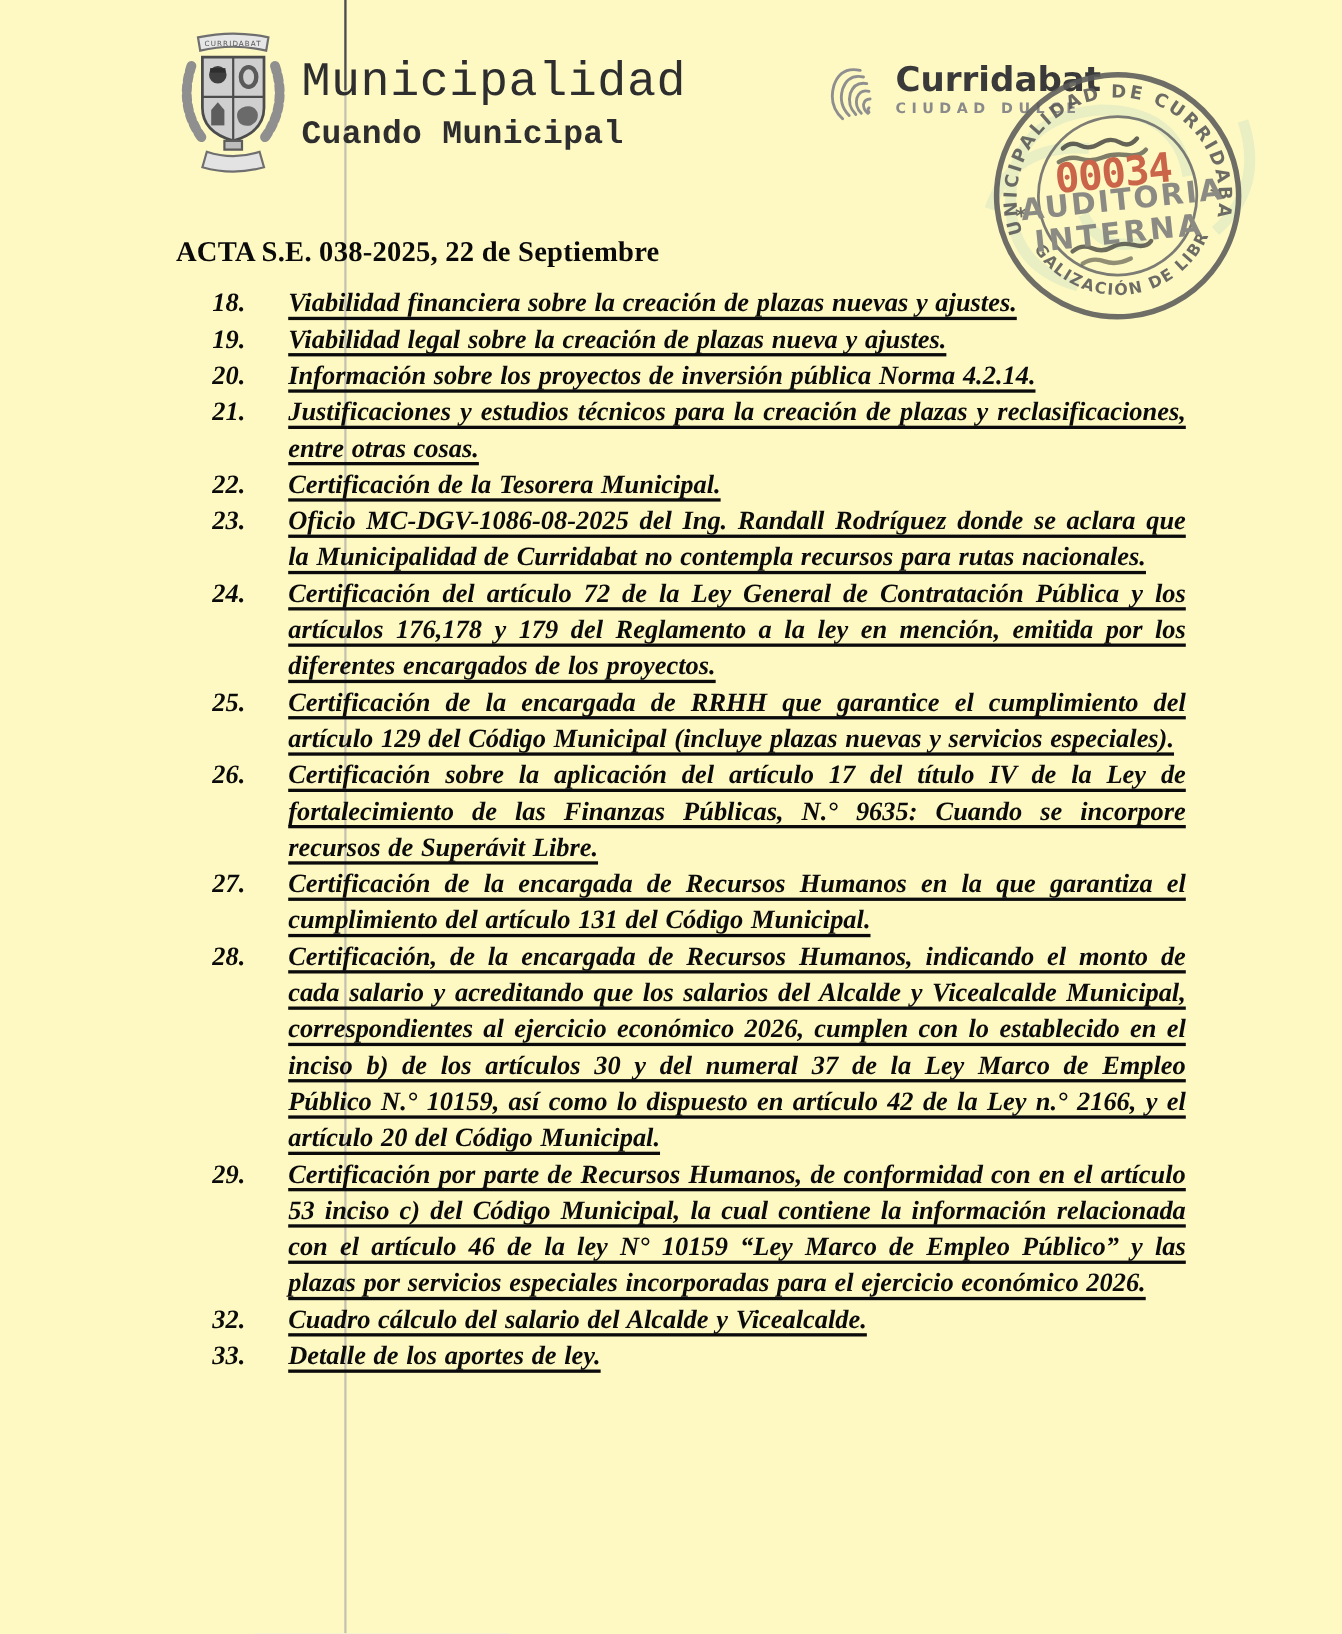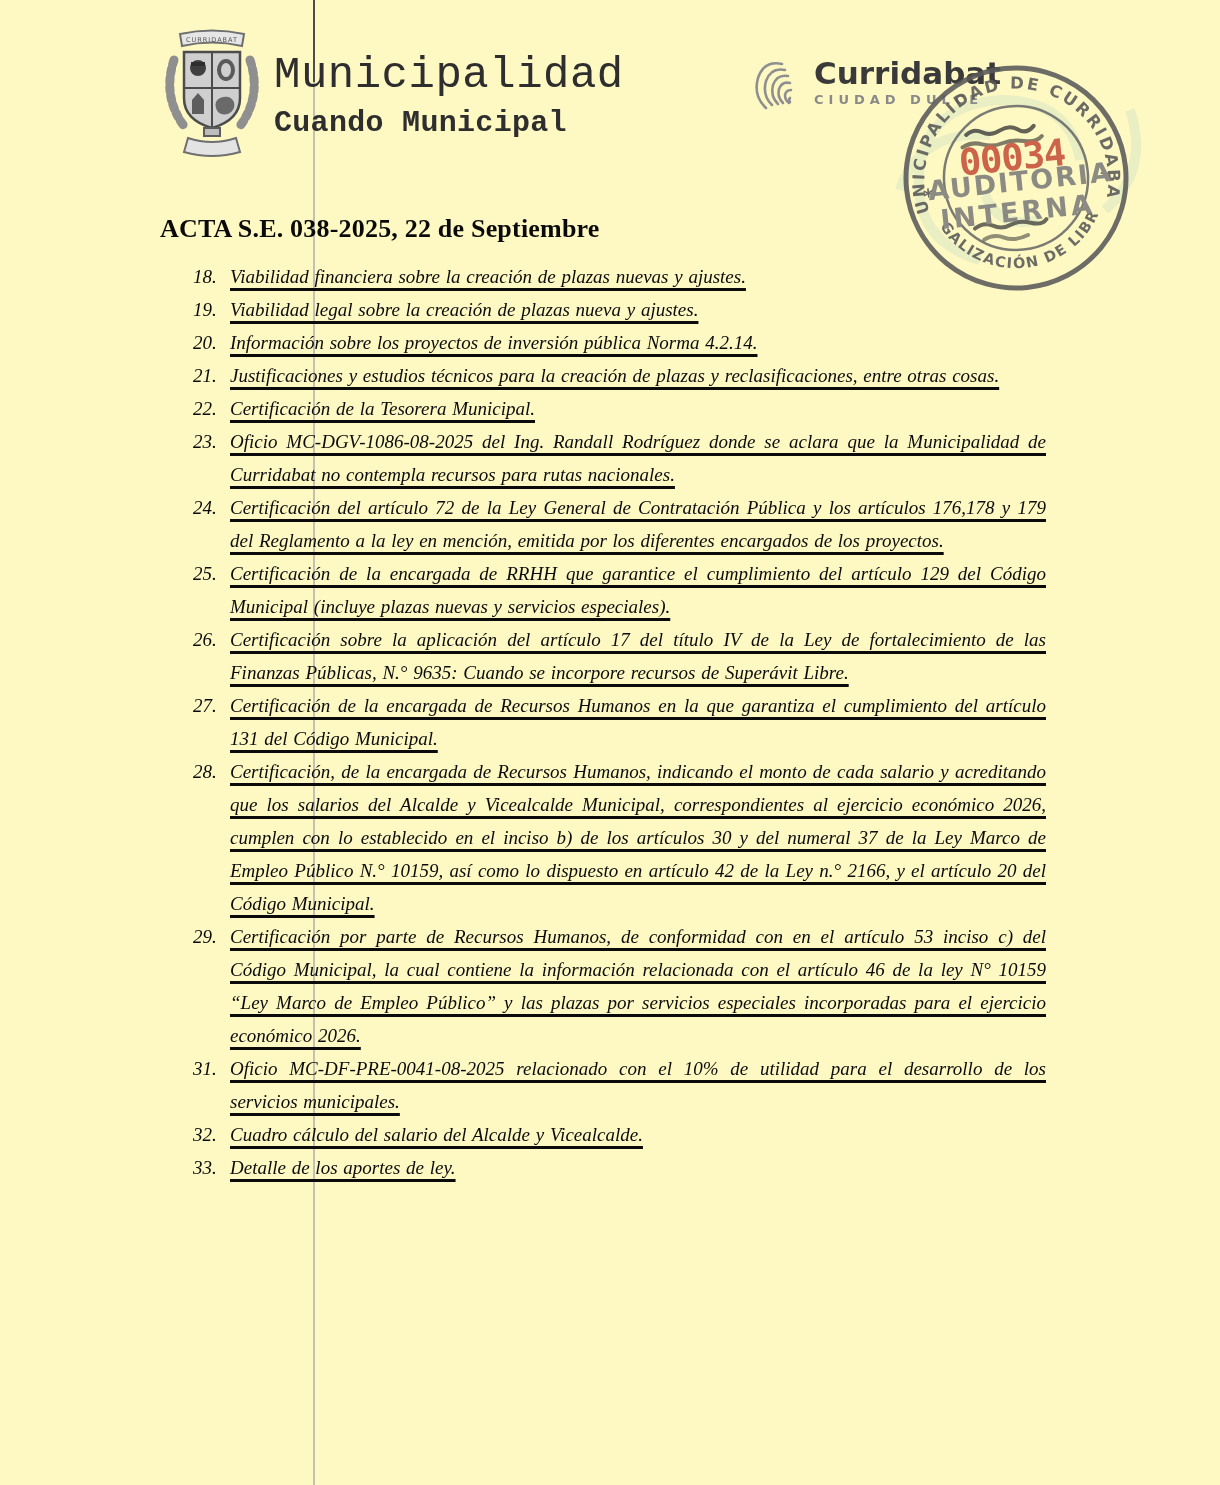--- a/index.html
+++ b/index.html
@@ -38,30 +38,31 @@
     position:absolute; left:160px; top:214px;
     font-family:"Liberation Serif", serif; font-weight:bold; font-size:26px;
     color:#0a0a0a; letter-spacing:.2px;
   }
   
   .agenda {
     position:absolute; left:193px; top:260px; width:855px;
   }
   .item {
     position:relative; padding-left:37px;
-    font-family:"Liberation Serif", serif; font-style:italic; font-weight:normal;
-    font-size:19px; line-height:33px; color:#0b0b0b;
+    font-family:"Liberation Serif", serif; font-style:italic; font-weight:bold;
+    font-size:24px; line-height:33px; color:#0b0b0b;
   }
   .item .num {
     position:absolute; left:0; top:0; text-decoration:none;
   }
   .item .txt {
     display:block; width:816px; text-align:justify; text-align-last:left;
     text-decoration:underline; text-decoration-thickness:2.5px; text-underline-offset:5px;
     word-spacing:1px;
+    margin-left:32px;
   }
 </style>
 </head>
 <body>
 
 <div class="page">
 
   <div class="scanline"></div>
   <div class="scanline-top"></div>
 
@@ -200,24 +201,20 @@
       </div>
       <div class="item">
         <span class="num">28.</span>
         <span class="txt">Certificación, de la encargada de Recursos Humanos, indicando el monto de cada salario y acreditando que los salarios del Alcalde y Vicealcalde Municipal, correspondientes al ejercicio económico 2026, cumplen con lo establecido en el inciso b) de los artículos 30 y del numeral 37 de la Ley Marco de Empleo Público N.° 10159, así como lo dispuesto en artículo 42 de la Ley n.° 2166, y el artículo 20 del Código Municipal.</span>
       </div>
       <div class="item">
         <span class="num">29.</span>
         <span class="txt">Certificación por parte de Recursos Humanos, de conformidad con en el artículo 53 inciso c) del Código Municipal, la cual contiene la información relacionada con el artículo 46 de la ley N° 10159 “Ley Marco de Empleo Público” y las plazas por servicios especiales incorporadas para el ejercicio económico 2026.</span>
       </div>
       <div class="item">
-        <span class="num">31.</span>
-        <span class="txt">Oficio MC-DF-PRE-0041-08-2025 relacionado con el 10% de utilidad para el desarrollo de los servicios municipales.</span>
-      </div>
-      <div class="item">
         <span class="num">32.</span>
         <span class="txt">Cuadro cálculo del salario del Alcalde y Vicealcalde.</span>
       </div>
       <div class="item">
         <span class="num">33.</span>
         <span class="txt">Detalle de los aportes de ley.</span>
       </div>
     </div>
 
 </div>

